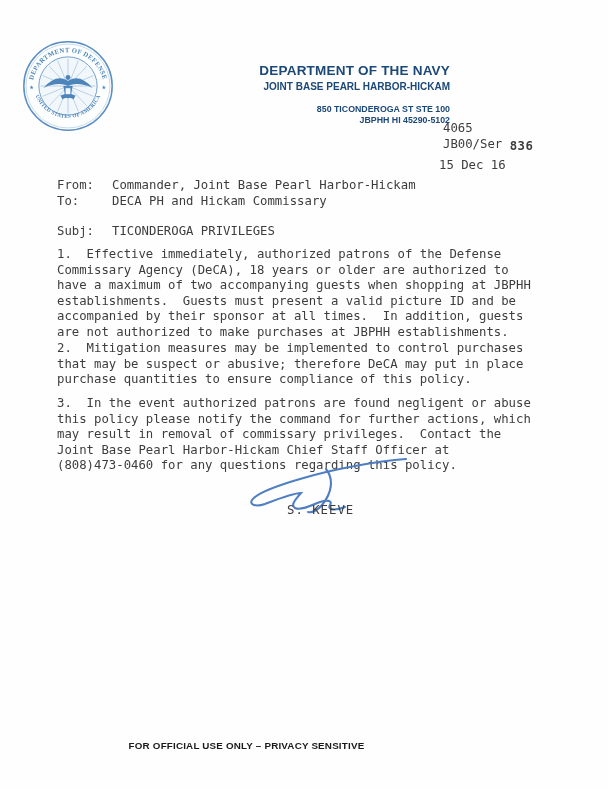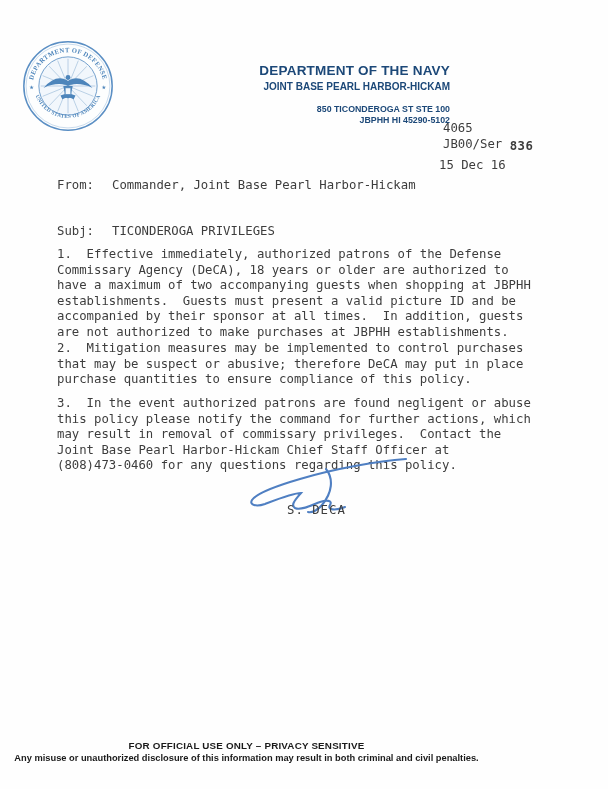--- a/index.html
+++ b/index.html
@@ -169,20 +169,24 @@
   <div class="refblock typed">
     <div>4065</div>
     <div><span>JB00/Ser</span> <span class="serial-number">836</span></div>
     <div class="ref-date">15 Dec 16</div>
   </div>
 
   <div class="addr-row typed" style="top:178px">
     <span class="addr-label">From:</span>
     <span>Commander, Joint Base Pearl Harbor-Hickam</span>
   </div>
+  <div class="addr-row typed" style="top:193.5px">
+    <span class="addr-label">To:</span>
+    <span>DECA PH and Hickam Commissary</span>
+  </div>
 
   <div class="addr-row typed" style="top:224px">
     <span class="addr-label">Subj:</span>
     <span>TICONDEROGA PRIVILEGES</span>
   </div>
 
   <div class="para typed" style="top:247px">1.  Effective immediately, authorized patrons of the Defense
 Commissary Agency (DeCA), 18 years or older are authorized to
 have a maximum of two accompanying guests when shopping at JBPHH
 establishments.  Guests must present a valid picture ID and be
@@ -198,20 +202,19 @@
 (808)473-0460 for any questions regarding this policy.</div>
 
   <div class="signature-ink">
     <svg viewBox="0 0 175 62">
       <g fill="none" stroke="#4f7fc2" stroke-width="2.1" stroke-linecap="round">
         <path d="M168,4 C140,6 95,14 62,24 C38,31 18,39 14,45 C11,50 18,52 27,49 C40,44 55,38 63,38 C58,44 52,50 57,53 C63,56 74,50 82,47 C88,45 95,45 92,50 C89,55 97,56 107,52"></path>
         <path d="M88,14 C96,24 94,38 84,50 C80,55 74,58 70,57"></path>
       </g>
     </svg>
   </div>
-  <div class="signature-name typed">S. DECA</div>
+  <div class="signature-name typed">S. KEEVE</div>
 
   <div class="footer">
     <div class="f1">FOR OFFICIAL USE ONLY – PRIVACY SENSITIVE</div>
-    <div class="f2">Any misuse or unauthorized disclosure of this information may result in both criminal and civil penalties.</div>
   </div>
 
 </div>
 
 </body></html>

